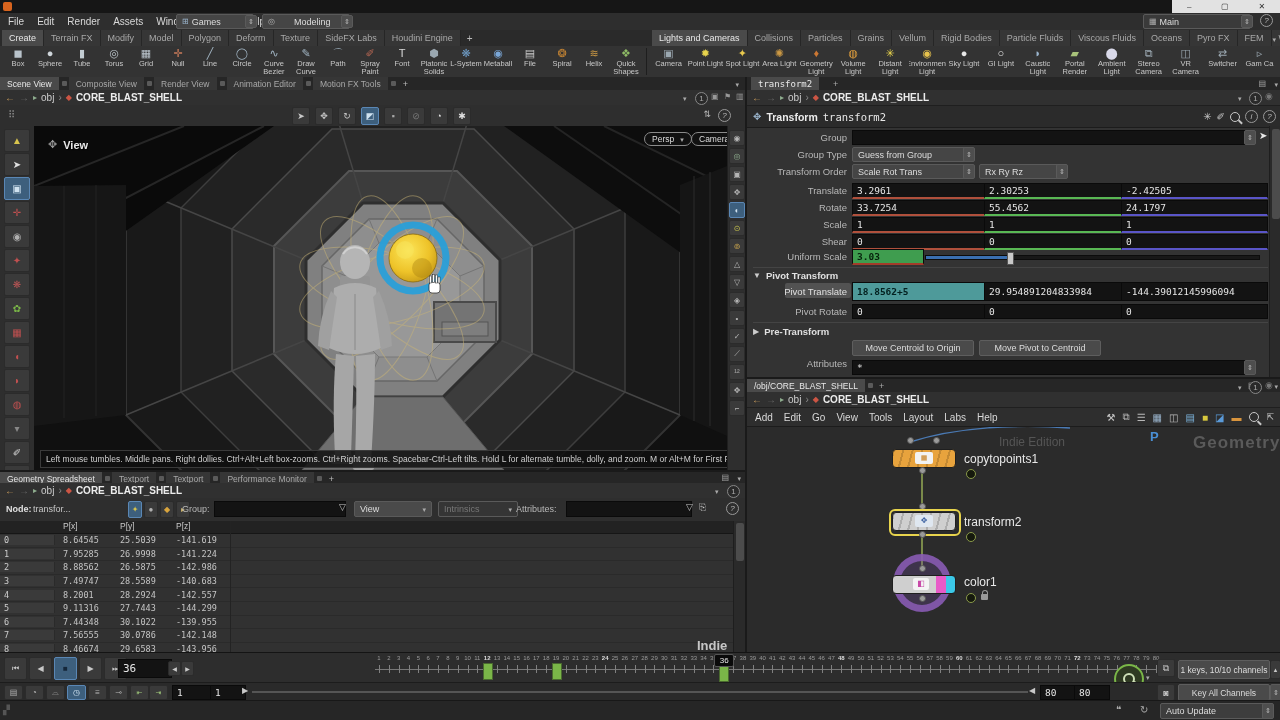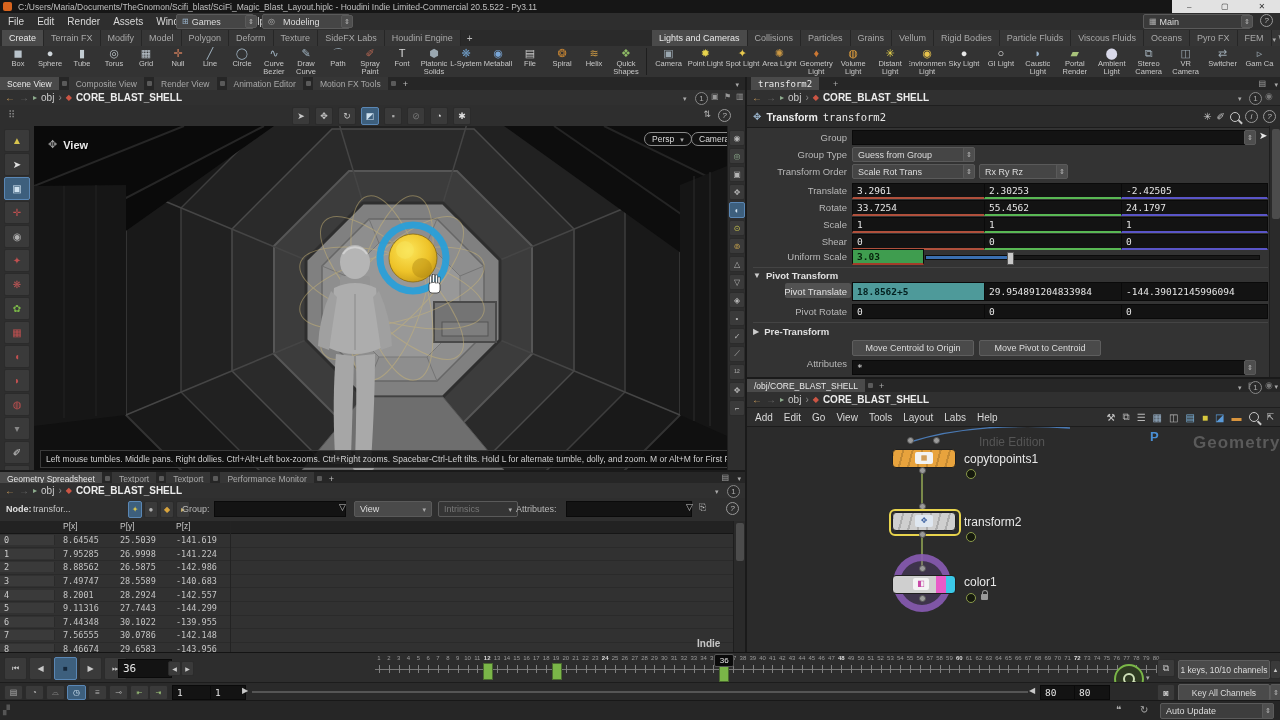--- a/index.html
+++ b/index.html
@@ -64,21 +64,20 @@
   .scrollv{background:#2a2a2a;border-left:1px solid #1e1e1e;}
   .thumb{background:#4c4c4c;border-radius:2px;}
 </style>
 </head>
 <body>
 
 <div id="app">
 
   <div class="abs row" style="left:0;top:0;width:1280px;height:13px;background:#161616;">
     <div class="abs" style="left:3px;top:2px;width:9px;height:9px;border-radius:2px;background:#d8641e;"></div>
-    <div class="abs" style="left:18px;top:2px;font-size:8.5px;color:#c0c0c0;white-space:nowrap;">C:/Users/Maria/Documents/TheGnomon/Scifi_blast/SciFi_Magic_Blast_Layout.hiplc - Houdini Indie Limited-Commercial 20.5.522 - Py3.11</div>
     <div class="abs row" style="right:0;top:0;width:108px;height:13px;background:#e2e2e2;justify-content:space-around;color:#333;font-size:8px;">
       <span>–</span>
       <span>▢</span>
       <span>✕</span>
     </div>
   </div>
 
   <div class="abs row" style="left:0;top:13px;width:1280px;height:17px;background:#2e2e2e;border-bottom:1px solid #1c1c1c;">
     <div id="menu-items" class="row" style="gap:13px;padding-left:8px;font-size:10px;color:#d8d8d8;">
         <div>File</div>
@@ -89,21 +88,21 @@
         <div>Labs</div>
         <div>Help</div>
       </div>
     <div class="dd abs" style="left:176px;top:1px;width:66px;height:13px;">
       <span style="color:#9ab4cc;font-size:8px;">⊞</span>
       <span style="margin-left:3px;">Games</span>
     </div>
     <div class="spin abs" style="left:245px;top:2px;height:11px;"></div>
     <div class="dd abs" style="left:262px;top:1px;width:76px;height:13px;">
       <span style="color:#b0b0b0;font-size:8px;">◎</span>
-      <span style="margin-left:8px;">Modeling</span>
+      <span style="margin-left:19px;">Modeling</span>
     </div>
     <div class="spin abs" style="left:341px;top:2px;height:11px;"></div>
     <div class="dd abs" style="left:1143px;top:1px;width:96px;height:13px;background:#3a3a3a;">
       <span style="color:#b0b0b0;font-size:8px;">▦</span>
       <span style="margin-left:3px;">Main</span>
     </div>
     <div class="spin abs" style="left:1241px;top:2px;height:11px;"></div>
     <div class="abs icir" style="left:1260px;top:1px;">?</div>
   </div>
 
@@ -607,21 +606,21 @@
           <div style="width:62px;color:#c4c4c4;padding-left:8px;box-sizing:border-box;">-142.148</div>
         </div>
         <div class="row" style="height:12.6px;border-bottom:1px solid #2a2a2a;font-family:&quot;DejaVu Sans Mono&quot;,monospace;font-size:8.5px;">
           <div style="width:55px;background:#3a3a3a;color:#ccc;padding-left:4px;box-sizing:border-box;border-right:1px solid #2a2a2a;">8</div>
           <div style="width:57px;color:#c4c4c4;padding-left:8px;box-sizing:border-box;">8.46674</div>
           <div style="width:56px;color:#c4c4c4;padding-left:8px;box-sizing:border-box;">29.6583</div>
           <div style="width:62px;color:#c4c4c4;padding-left:8px;box-sizing:border-box;">-143.956</div>
         </div>
       </div>
     <div class="abs" style="left:230px;top:0;width:1px;height:131px;background:#232323;"></div>
-    <span class="abs" style="left:697px;top:117px;color:#e0e0e0;font-size:10px;font-weight:bold;opacity:.85;">Indie</span>
+    <span class="abs" style="left:697px;top:117px;color:#e0e0e0;font-size:13px;font-weight:bold;opacity:.85;">Indie</span>
   </div>
   <div class="abs scrollv" style="left:733px;top:521px;width:12px;height:131px;">
     <div class="thumb" style="width:8px;height:38px;margin:2px auto 0;"></div>
   </div>
 
   <div class="abs" style="left:745px;top:90px;width:535px;height:287px;background:#333;border-left:2px solid #1a1a1a;">
     <div class="crumbbar" style="height:15px;">
       <span style="color:#c89a5a;">←</span>
       <span style="color:#666;">→</span>
       <span style="color:#8fae8f;font-size:8px;">▸</span>
@@ -766,21 +765,21 @@
         </div>
       <span class="mag" style="margin-left:8px;"></span>
       <span style="margin-left:7px;color:#c8c8c8;font-size:9px;">⇱</span>
     </div>
     <div style="position:relative;height:227px;overflow:hidden;">
       <svg class="abs" style="left:0;top:0;" width="535" height="227">
         <path d="M163,15 C210,0 270,-3 323,1" fill="none" stroke="#4a7ab5" stroke-width="1.5"></path>
         <line x1="175" y1="42" x2="175" y2="78" stroke="#7a8a4a" stroke-width="2"></line>
         <line x1="175" y1="105" x2="175" y2="140" stroke="#7a8a4a" stroke-width="2"></line>
       </svg>
-      <span class="abs" style="left:232px;top:8px;color:#555;font-size:12px;">Indie Edition</span>
+      <span class="abs" style="left:252px;top:8px;color:#555;font-size:12px;">Indie Edition</span>
       <span class="abs" style="left:403px;top:2px;color:#4a8fd4;font-size:13px;font-weight:bold;">P</span>
       <span class="abs" style="left:446px;top:6px;color:#5a5a5a;font-size:17px;font-weight:bold;letter-spacing:1px;text-align:center;">Geometry</span>
 
       <div class="ndot" style="left:160px;top:10px;"></div>
       <div class="ndot" style="left:186px;top:10px;"></div>
       <div class="nodebox" style="left:145px;top:22px;background-color:#e8a33d;">
         <div style="position:absolute;left:22px;top:2px;width:18px;height:12px;background:#f2f2f2;border-radius:2px;font-size:7px;color:#c87f1e;text-align:center;line-height:12px;">▦</div>
       </div>
       <div class="ndot" style="left:172px;top:40px;"></div>
       <div class="nodelabel" style="left:217px;top:25px;">copytopoints1</div>

